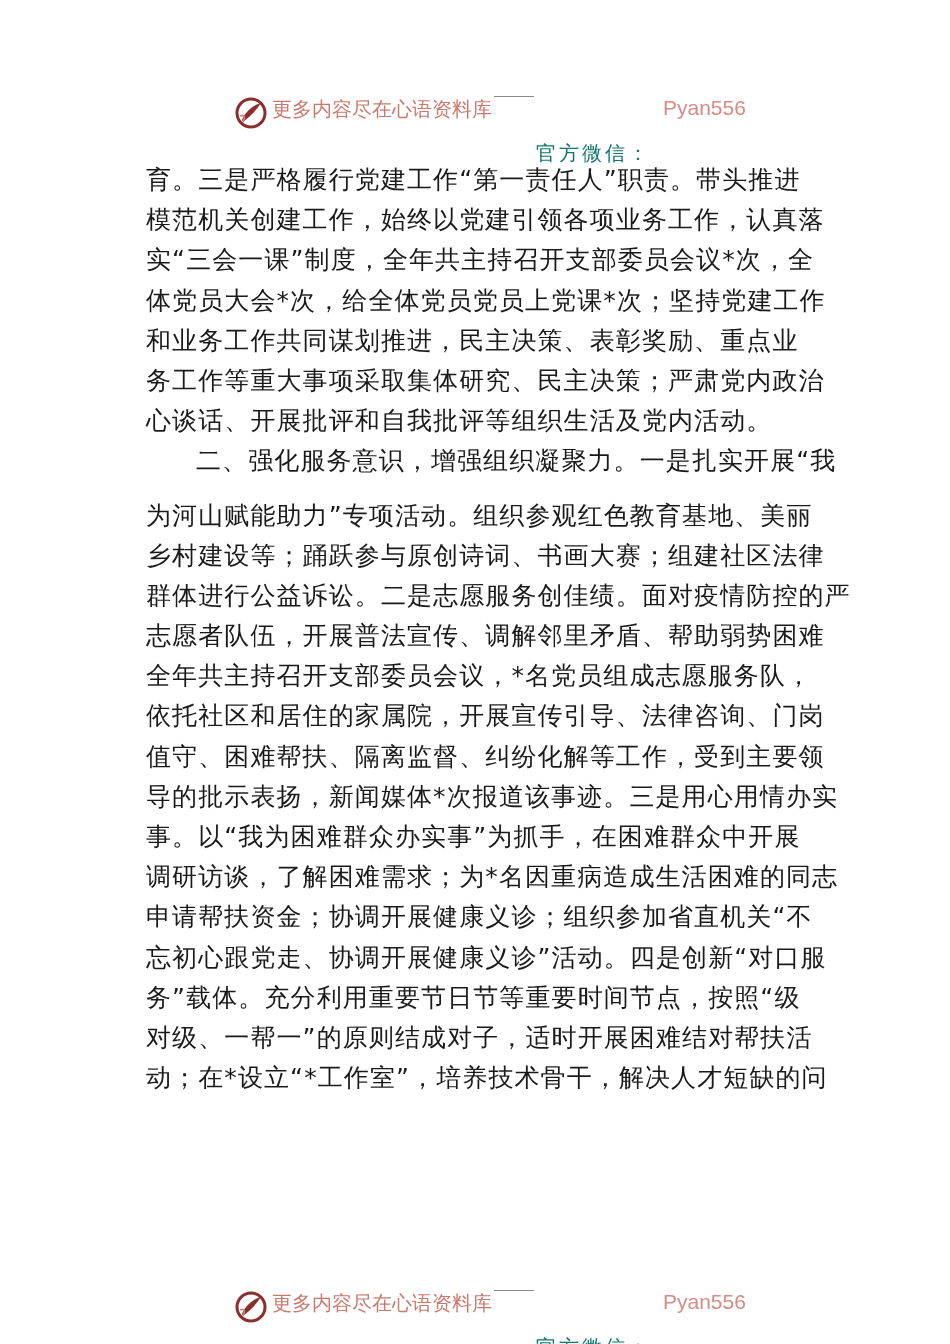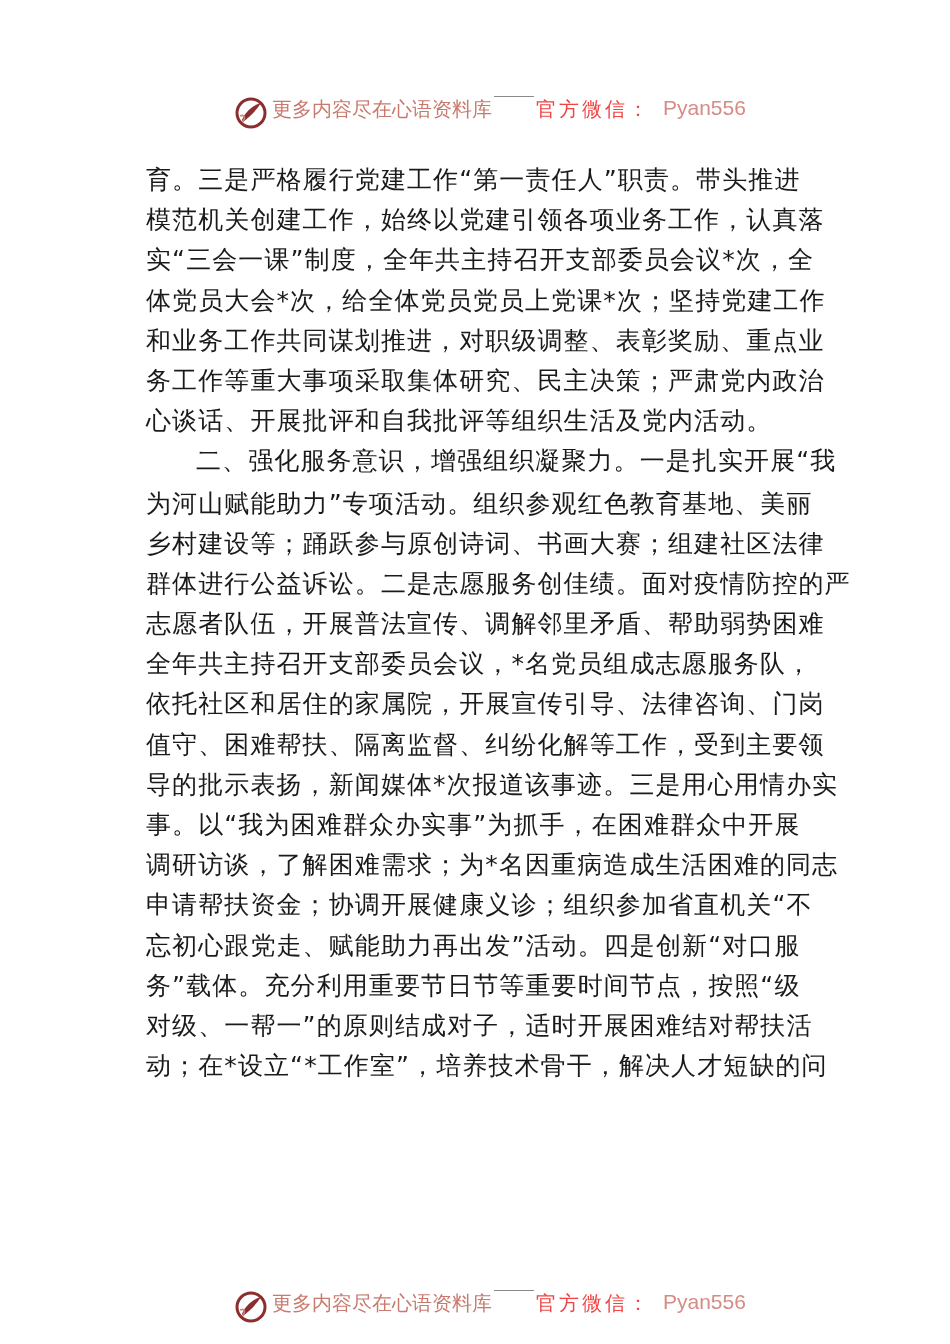--- a/index.html
+++ b/index.html
@@ -40,22 +40,23 @@
       display: inline-block;
       width: 40px;
       height: 1px;
       background: #8a8a8a;
       margin: 0 2px;
       vertical-align: middle;
     }
     .wm-official {
       font-family: "DejaVu Serif", serif;
       font-size: 20px;
-      color: #ef4444;
+      color: #0f766e;
       letter-spacing: 3px;
+      margin-top: 44px;
     }
     .wm-id {
       font-family: "Liberation Sans", sans-serif;
       font-size: 21px;
       color: #d58b86;
       margin-left: 12px;
     }
     .body-text {
       position: absolute;
       left: 146px;
@@ -68,21 +69,21 @@
       font-family: "DejaVu Sans", sans-serif;
       font-size: 25px;
       color: #1a1a1a;
       white-space: nowrap;
       letter-spacing: 1.1px;
     }
     .line.indent {
       padding-left: 50px;
     }
     .line.gap-after {
-      margin-bottom: 2px;
+      margin-bottom: 14px;
     }
   </style>
 </head>
 <body>
 
 <div class="watermark top">
   <svg class="wm-logo" viewBox="0 0 34 34">
     <circle cx="17" cy="17" r="14" fill="none" stroke="#8b2e2e" stroke-width="3"></circle>
     <path d="M8 24 C12 14, 20 9, 27 7 C23 13, 17 20, 9 26 Z" fill="#8b2e2e"></path>
     <path d="M6 20 C10 18, 12 22, 9 25" fill="none" stroke="#c98a80" stroke-width="1.5"></path>
@@ -92,36 +93,36 @@
   <span class="wm-dash"></span>
   <span class="wm-official">官方微信：</span>
   <span class="wm-id">Pyan556</span>
 </div>
 
 <div class="body-text">
   <div class="line">育。三是严格履行党建工作“第一责任人”职责。带头推进</div>
   <div class="line">模范机关创建工作，始终以党建引领各项业务工作，认真落</div>
   <div class="line">实“三会一课”制度，全年共主持召开支部委员会议*次，全</div>
   <div class="line">体党员大会*次，给全体党员党员上党课*次；坚持党建工作</div>
-  <div class="line">和业务工作共同谋划推进，对职级调整、表彰奖励、重点业</div>
+  <div class="line">和业务工作共同谋划推进，民主决策、表彰奖励、重点业</div>
   <div class="line">务工作等重大事项采取集体研究、民主决策；严肃党内政治</div>
   <div class="line">心谈话、开展批评和自我批评等组织生活及党内活动。</div>
   <div class="line indent gap-after">二、强化服务意识，增强组织凝聚力。一是扎实开展“我</div>
   <div class="line">为河山赋能助力”专项活动。组织参观红色教育基地、美丽</div>
   <div class="line">乡村建设等；踊跃参与原创诗词、书画大赛；组建社区法律</div>
   <div class="line">群体进行公益诉讼。二是志愿服务创佳绩。面对疫情防控的严</div>
   <div class="line">志愿者队伍，开展普法宣传、调解邻里矛盾、帮助弱势困难</div>
   <div class="line">全年共主持召开支部委员会议，*名党员组成志愿服务队，</div>
   <div class="line">依托社区和居住的家属院，开展宣传引导、法律咨询、门岗</div>
   <div class="line">值守、困难帮扶、隔离监督、纠纷化解等工作，受到主要领</div>
   <div class="line">导的批示表扬，新闻媒体*次报道该事迹。三是用心用情办实</div>
   <div class="line">事。以“我为困难群众办实事”为抓手，在困难群众中开展</div>
   <div class="line">调研访谈，了解困难需求；为*名因重病造成生活困难的同志</div>
   <div class="line">申请帮扶资金；协调开展健康义诊；组织参加省直机关“不</div>
-  <div class="line">忘初心跟党走、赋能助力再出发”活动。四是创新“对口服</div>
+  <div class="line">忘初心跟党走、协调开展健康义诊”活动。四是创新“对口服</div>
   <div class="line">务”载体。充分利用重要节日节等重要时间节点，按照“级</div>
   <div class="line">对级、一帮一”的原则结成对子，适时开展困难结对帮扶活</div>
   <div class="line">动；在*设立“*工作室”，培养技术骨干，解决人才短缺的问</div>
 </div>
 
 <div class="watermark bottom">
   <svg class="wm-logo" viewBox="0 0 34 34">
     <circle cx="17" cy="17" r="14" fill="none" stroke="#8b2e2e" stroke-width="3"></circle>
     <path d="M8 24 C12 14, 20 9, 27 7 C23 13, 17 20, 9 26 Z" fill="#8b2e2e"></path>
     <path d="M6 20 C10 18, 12 22, 9 25" fill="none" stroke="#c98a80" stroke-width="1.5"></path>

